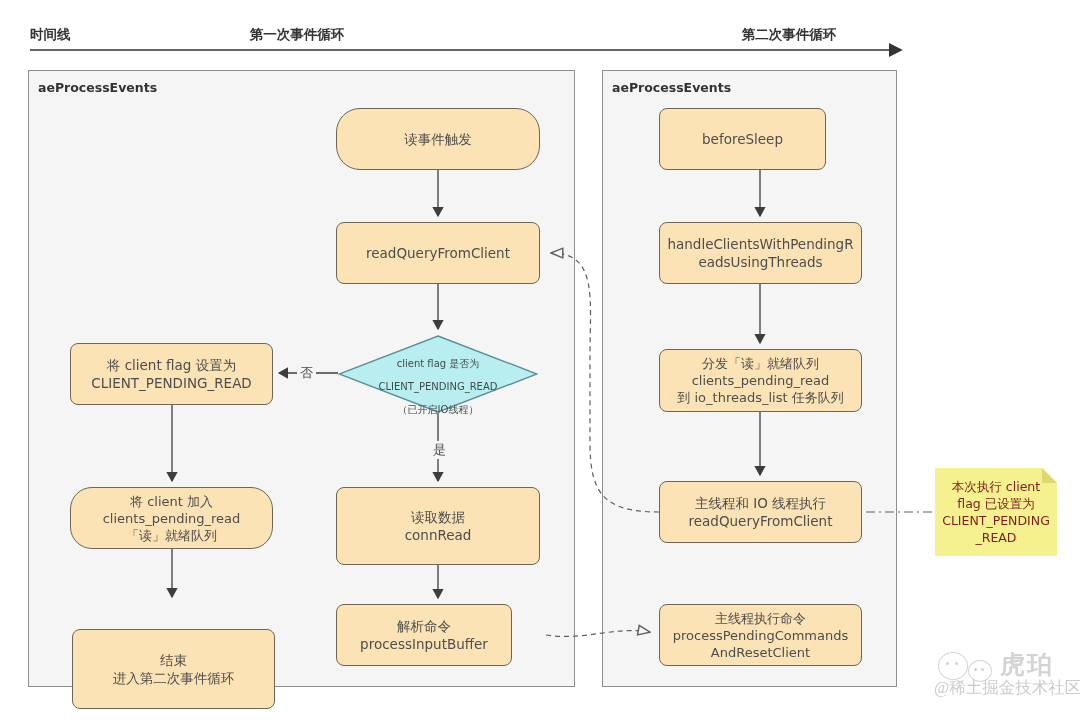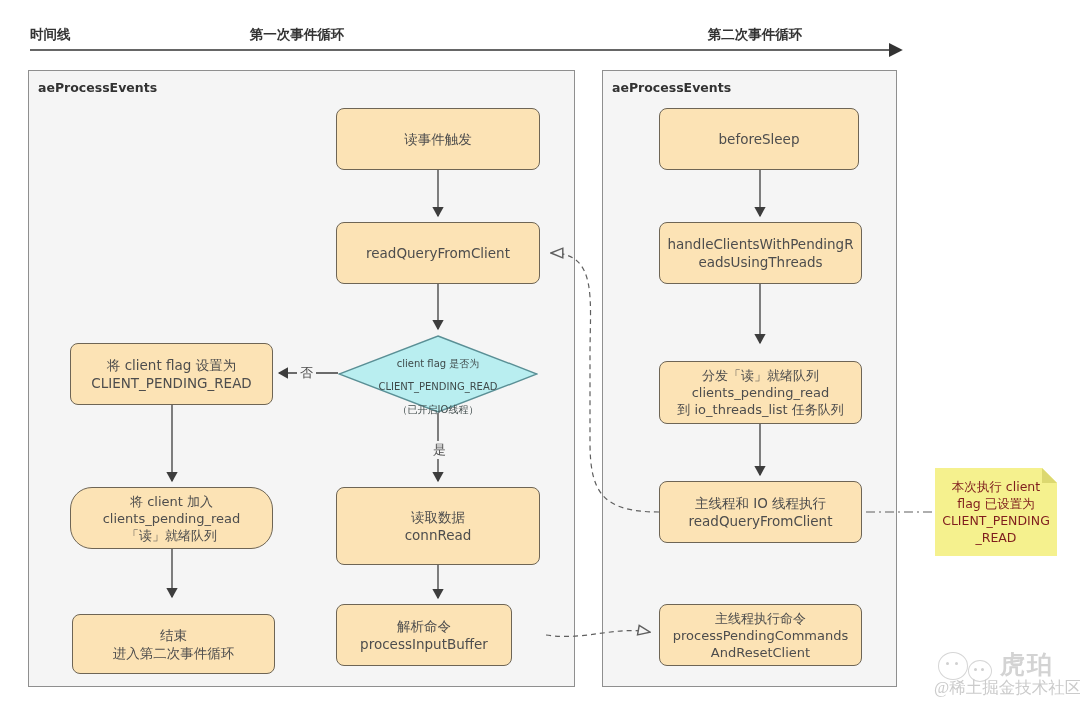--- a/index.html
+++ b/index.html
@@ -3,21 +3,21 @@
 <meta charset="utf-8">
 <style>
   html,body{margin:0;padding:0;background:#ffffff;width:1080px;height:723px;overflow:hidden;
     font-family:"DejaVu Sans","Liberation Sans",sans-serif;}
   #stage{position:relative;width:1080px;height:723px;background:#ffffff;}
 
   
   .tl-label{position:absolute;top:26px;font-size:13.5px;font-weight:bold;color:#333;white-space:nowrap;}
   #tl-name{left:30px;}
   #tl-loop1{left:297px;transform:translateX(-50%);}
-  #tl-loop2{left:755px;transform:translateX(-50%);text-align:center;}
+  #tl-loop2{left:789px;transform:translateX(-50%);text-align:center;}
 
   
   .panel{position:absolute;background:#f5f5f5;border:1px solid #8f8f8f;box-sizing:border-box;}
   #panel1{left:28px;top:70px;width:547px;height:617px;}
   #panel2{left:602px;top:70px;width:295px;height:617px;}
   .panel-title{position:absolute;left:9px;top:9px;font-size:12.5px;font-weight:bold;color:#333;}
 
   
   #wires{position:absolute;left:0;top:0;width:1080px;height:723px;z-index:5;pointer-events:none;}
 
@@ -97,50 +97,50 @@
   </svg>
 
   <div class="panel" id="panel1">
     <div class="panel-title">aeProcessEvents</div>
   </div>
 
   <div class="panel" id="panel2">
     <div class="panel-title">aeProcessEvents</div>
   </div>
 
-  <div class="node" style="left:336px;top:108px;width:204px;height:62px;">读事件触发</div>
+  <div class="node" style="left:336px;top:108px;width:204px;height:62px;border-radius:24px;">读事件触发</div>
   <div class="node" style="left:336px;top:222px;width:204px;height:62px;">readQueryFromClient</div>
 
   <div id="decision">
     <svg width="200" height="78">
       <polygon points="100,1 199,39 100,77 1,39" fill="#b9eef0" stroke="#5a8f95" stroke-width="1.4"></polygon>
     </svg>
     <div class="dz-label">client flag 是否为
 CLIENT_PENDING_READ
 （已开启IO线程）</div>
   </div>
 
   <div class="node" style="left:70px;top:343px;width:203px;height:62px;">将 client flag 设置为
 CLIENT_PENDING_READ</div>
   <div class="node" style="left:70px;top:487px;width:203px;height:62px;font-size:13px;line-height:17px;border-radius:22px;">将 client 加入
 clients_pending_read
 「读」就绪队列</div>
-  <div class="node" style="left:72px;top:614px;width:203px;height:60px;">结束
+  <div class="node" style="left:72px;top:629px;width:203px;height:80px;">结束
 进入第二次事件循环</div>
   <div class="node" style="left:336px;top:487px;width:204px;height:78px;">读取数据
 connRead</div>
   <div class="node" style="left:336px;top:604px;width:176px;height:62px;">解析命令
 processInputBuffer</div>
 
   <div class="edge-label" id="label-no">否</div>
   <div class="edge-label" id="label-yes">是</div>
 
-  <div class="node" style="left:659px;top:108px;width:200px;height:62px;">beforeSleep</div>
+  <div class="node" style="left:659px;top:108px;width:167px;height:62px;">beforeSleep</div>
   <div class="node break-all" style="left:659px;top:222px;width:203px;height:62px;white-space:normal;">handleClientsWithPendingReadsUsingThreads</div>
-  <div class="node" style="left:659px;top:349px;width:203px;height:63px;font-size:13px;line-height:17px;margin-top:12px;">分发「读」就绪队列
+  <div class="node" style="left:659px;top:349px;width:203px;height:63px;font-size:13px;line-height:17px;">分发「读」就绪队列
 clients_pending_read
 到 io_threads_list 任务队列</div>
   <div class="node" style="left:659px;top:481px;width:203px;height:62px;">主线程和 IO 线程执行
 readQueryFromClient</div>
   <div class="node" style="left:659px;top:604px;width:203px;height:62px;font-size:13px;line-height:17px;">主线程执行命令
 processPendingCommands
 AndResetClient</div>
 
   <div id="note">本次执行 client
 flag 已设置为

